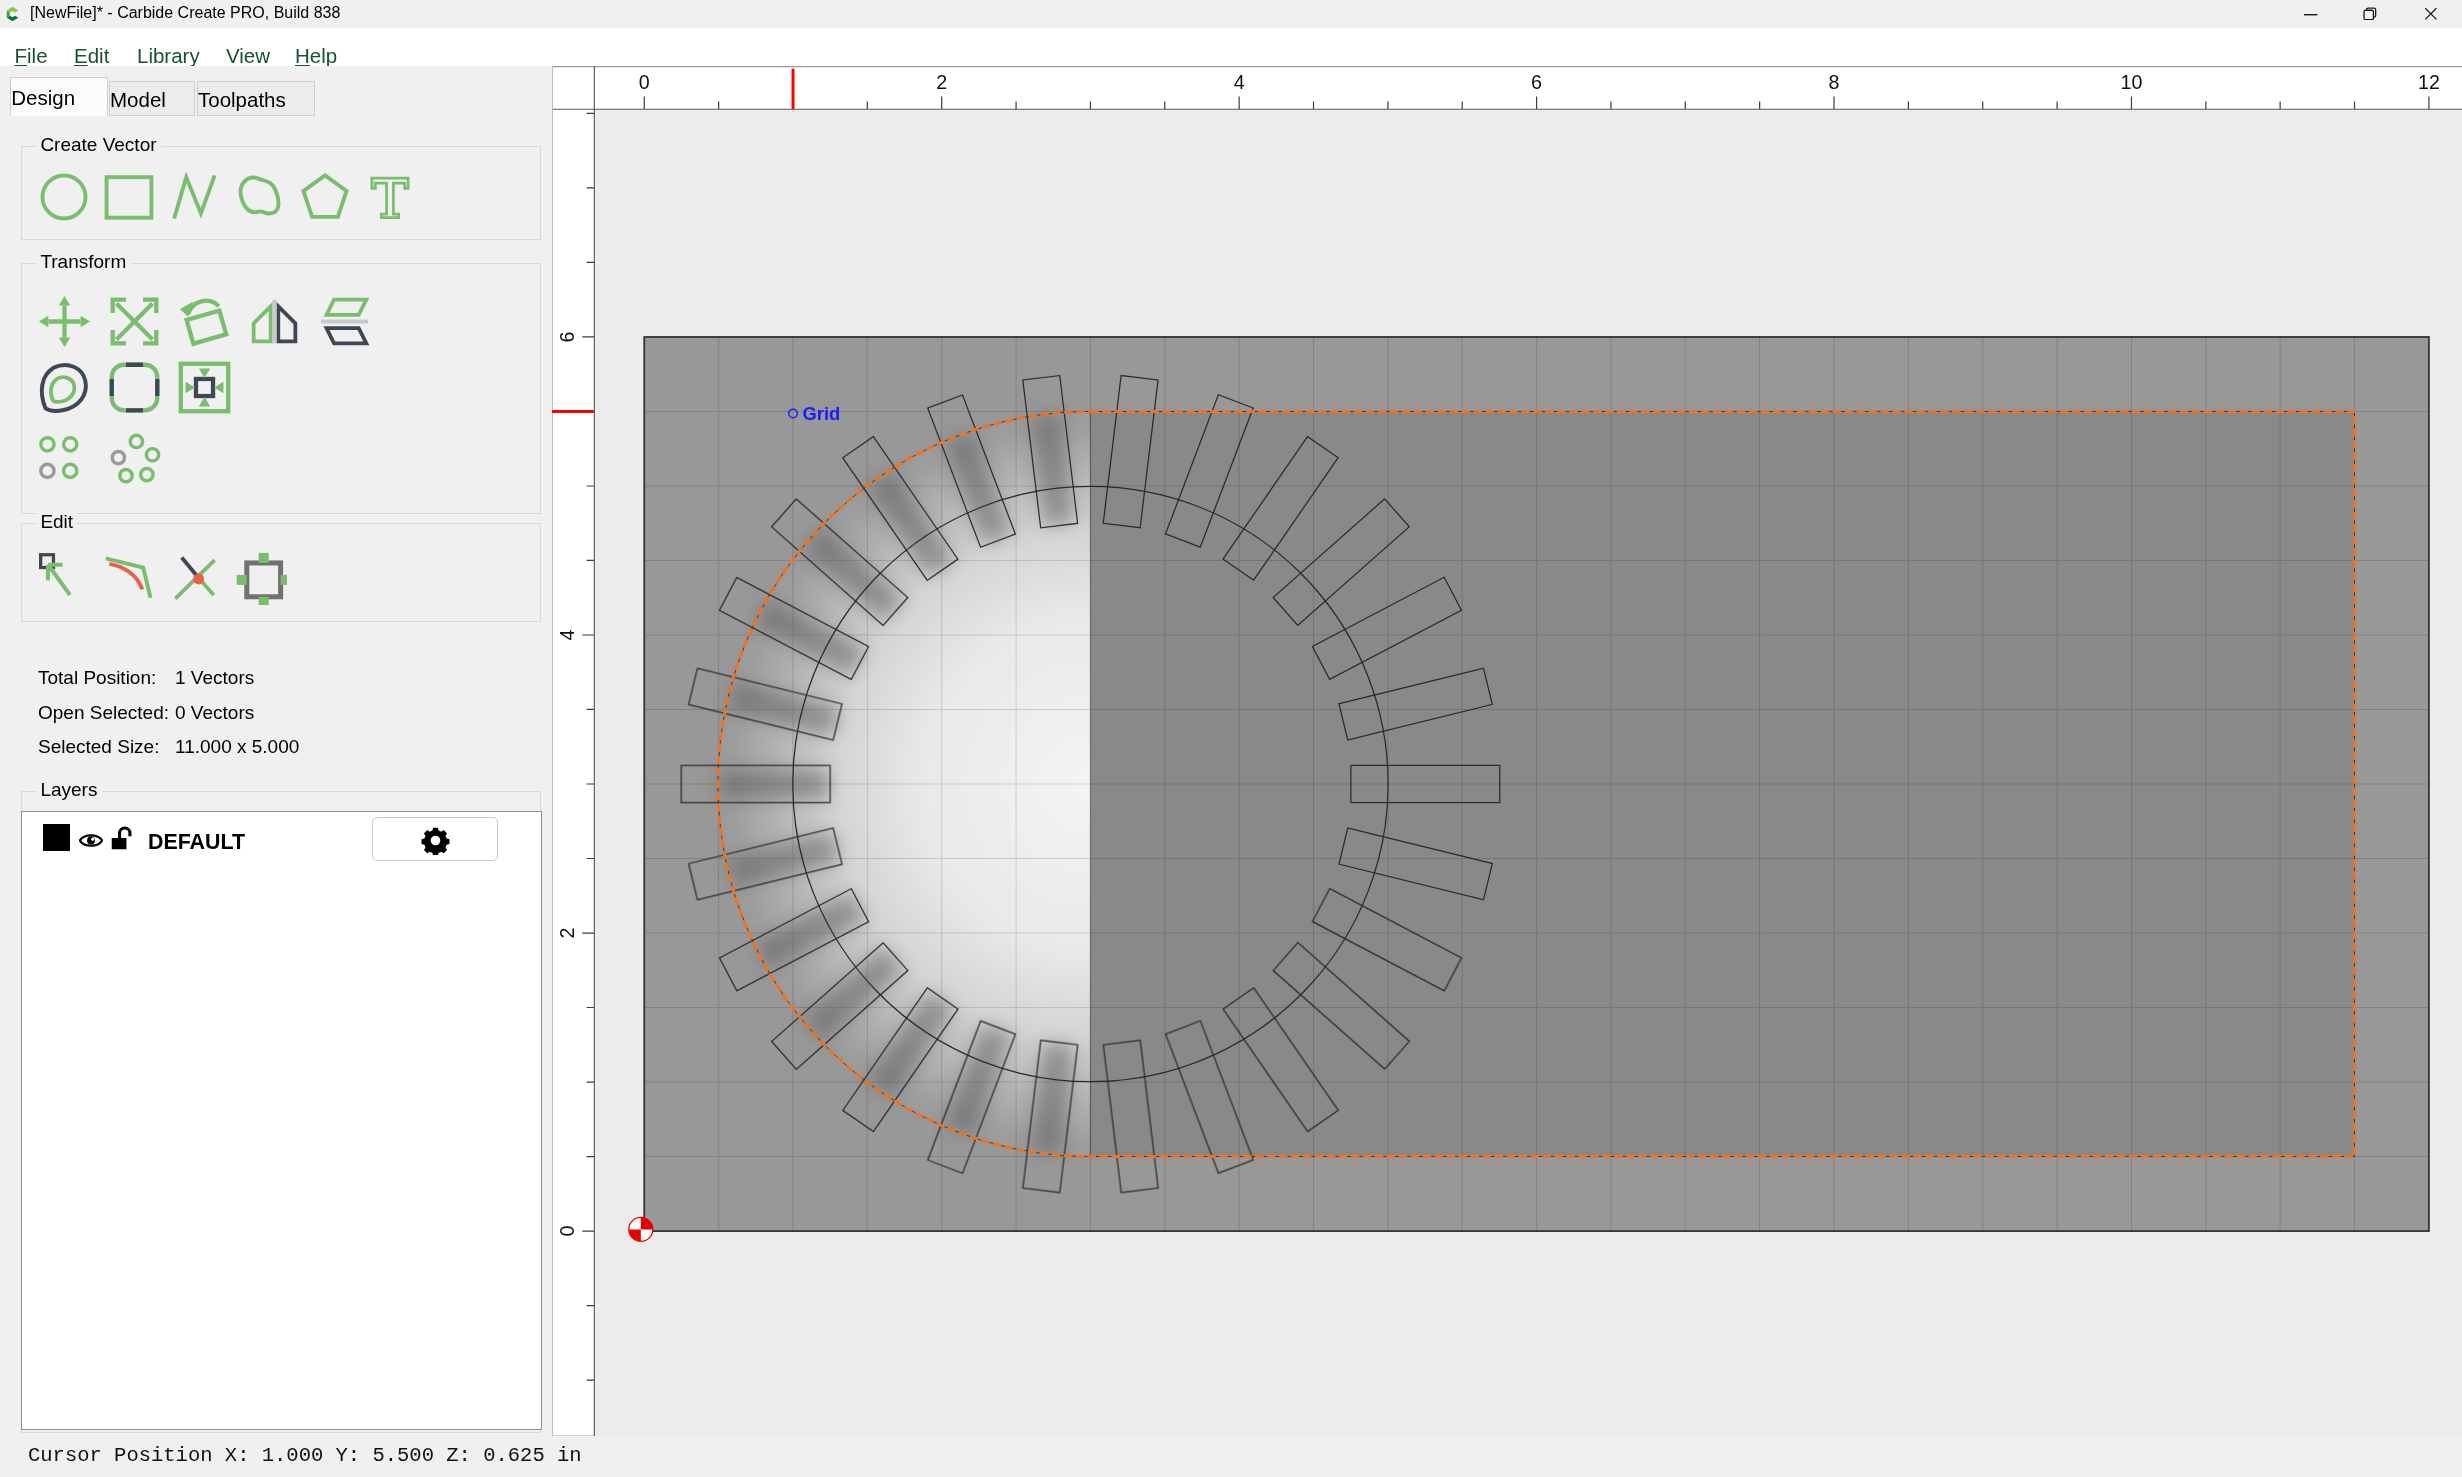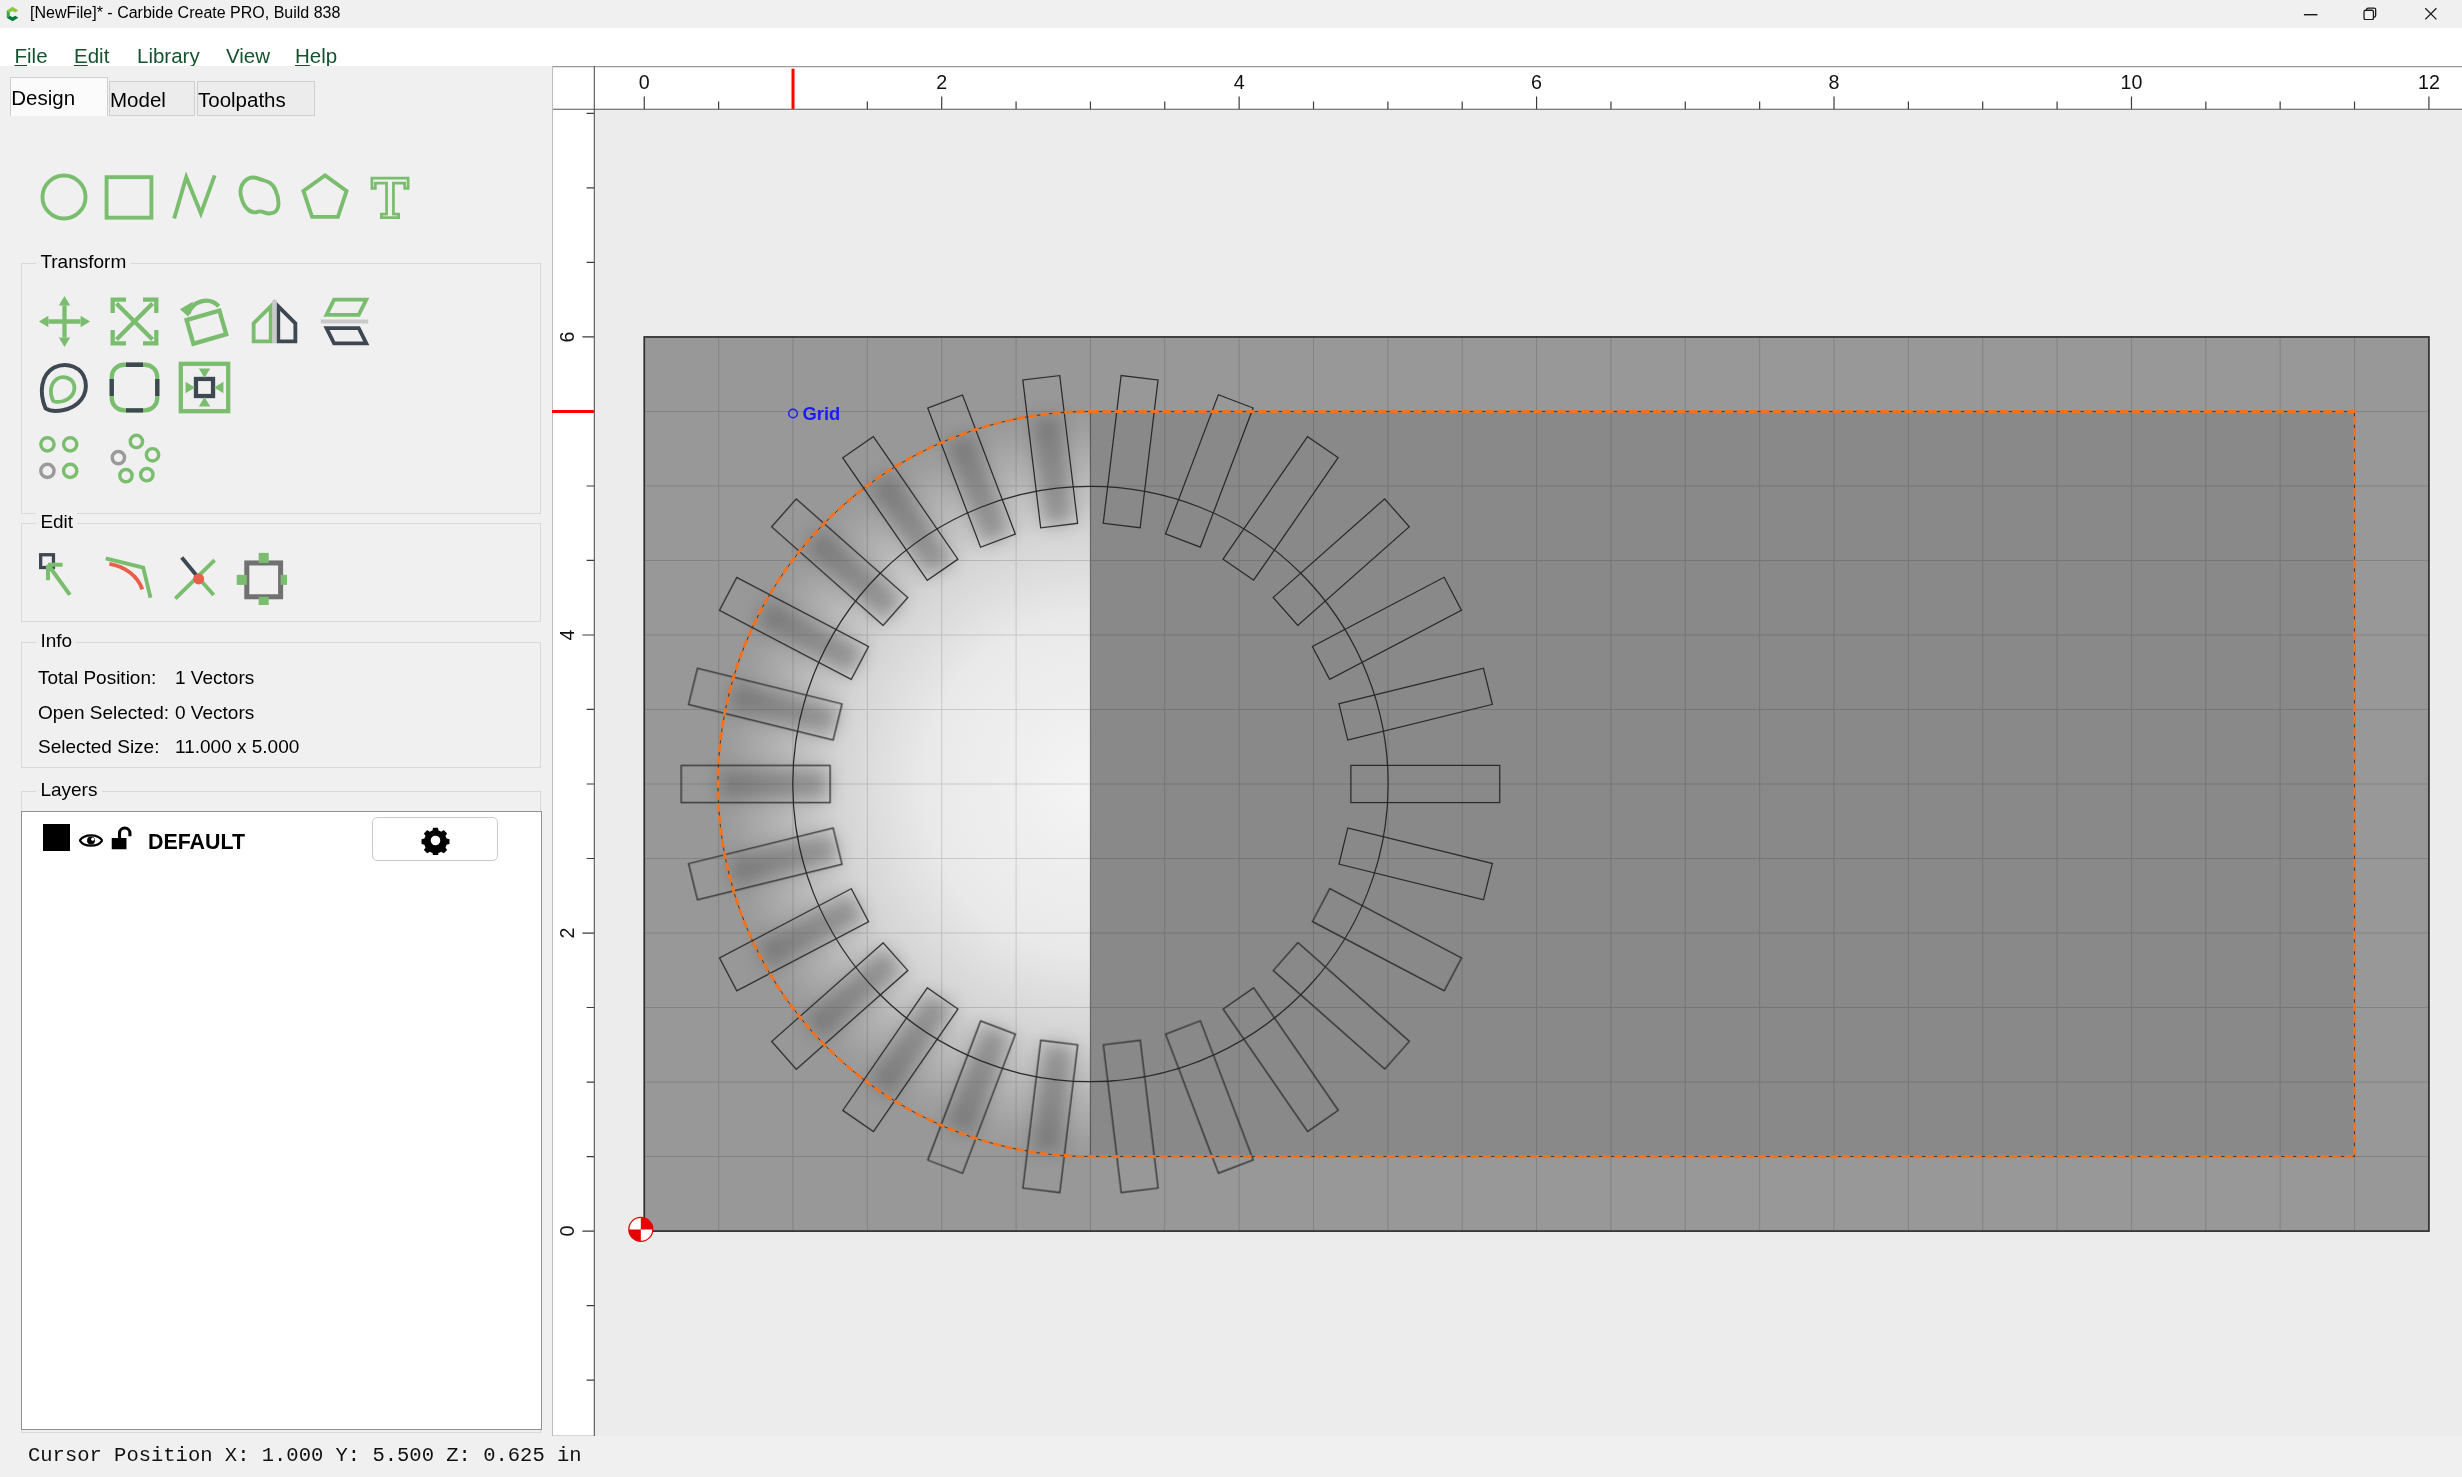--- a/index.html
+++ b/index.html
@@ -39,20 +39,23 @@
 <span style="left:14.5px"><u>F</u>ile</span>
 <span style="left:74px"><u>E</u>dit</span>
 <span style="left:137px">Library</span>
 <span style="left:226px">View</span>
 <span style="left:295px"><u>H</u>elp</span>
 </div>
 <div class="panel">
 <div class="tab" style="left:10.3px;top:11px;width:98px;height:39px;background:#fbfbfb;border-bottom:none;line-height:39px">Design</div>
 <div class="tab" style="left:109px;top:14.5px;width:86px;height:35px;background:#ececec;line-height:35px">Model</div>
 <div class="tab" style="left:197px;top:14.5px;width:118px;height:35px;background:#ececec;line-height:35px">Toolpaths</div>
+<div class="grp" style="top:80px;height:94px">
+      <span class="gt">Create Vector</span>
+    </div>
 <svg class="ic" style="left:39px;top:106px" width="50" height="50" viewBox="0 0 58 58">
       <circle cx="29" cy="29" r="25" fill="none" stroke="#7abd6e" stroke-width="4.5"></circle>
     </svg>
     <svg class="ic" style="left:104px;top:106px" width="50" height="50" viewBox="0 0 58 58">
       <rect x="3" y="6" width="52" height="47" fill="none" stroke="#7abd6e" stroke-width="4.5"></rect>
     </svg>
     <svg class="ic" style="left:169px;top:106px" width="50" height="50" viewBox="0 0 58 58">
       <path d="M6 54 L20 6 L37 48 L53 4" fill="none" stroke="#7abd6e" stroke-width="4.5"></path>
     </svg>
     <svg class="ic" style="left:235px;top:106px" width="50" height="50" viewBox="0 0 58 58">
@@ -156,23 +159,20 @@
     </svg>
     <svg class="ic" style="left:234px;top:486px" width="53" height="53" viewBox="0 0 58 58">
       <rect x="14" y="12" width="37" height="37" fill="none" stroke="#717171" stroke-width="5.5"></rect>
 <g fill="#7abd6e">
         <rect x="27" y="1" width="11" height="11"></rect>
         <rect x="27" y="49" width="11" height="11"></rect>
 <rect x="3" y="25" width="11" height="11"></rect>
         <rect x="51" y="25" width="11" height="11"></rect>
       </g>
     </svg>
-<div class="grp" style="top:576px;height:126px">
-      <span class="gt">Info</span>
-    </div>
 <span class="info" style="left:38px;top:601px">Total Position:</span>
     <span class="info" style="left:175px;top:601px">1 Vectors</span>
 <span class="info" style="left:38px;top:636px">Open Selected:</span>
     <span class="info" style="left:175px;top:636px">0 Vectors</span>
 <span class="info" style="left:38px;top:670px">Selected Size:</span>
     <span class="info" style="left:175px;top:670px">11.000 x 5.000</span>
 <div class="grp" style="top:725px;height:642px">
       <span class="gt">Layers</span>
     </div>
 <div style="position:absolute;left:21.4px;top:745px;width:521px;height:619px;background:#fff;border:0.9px solid #909090"></div>

